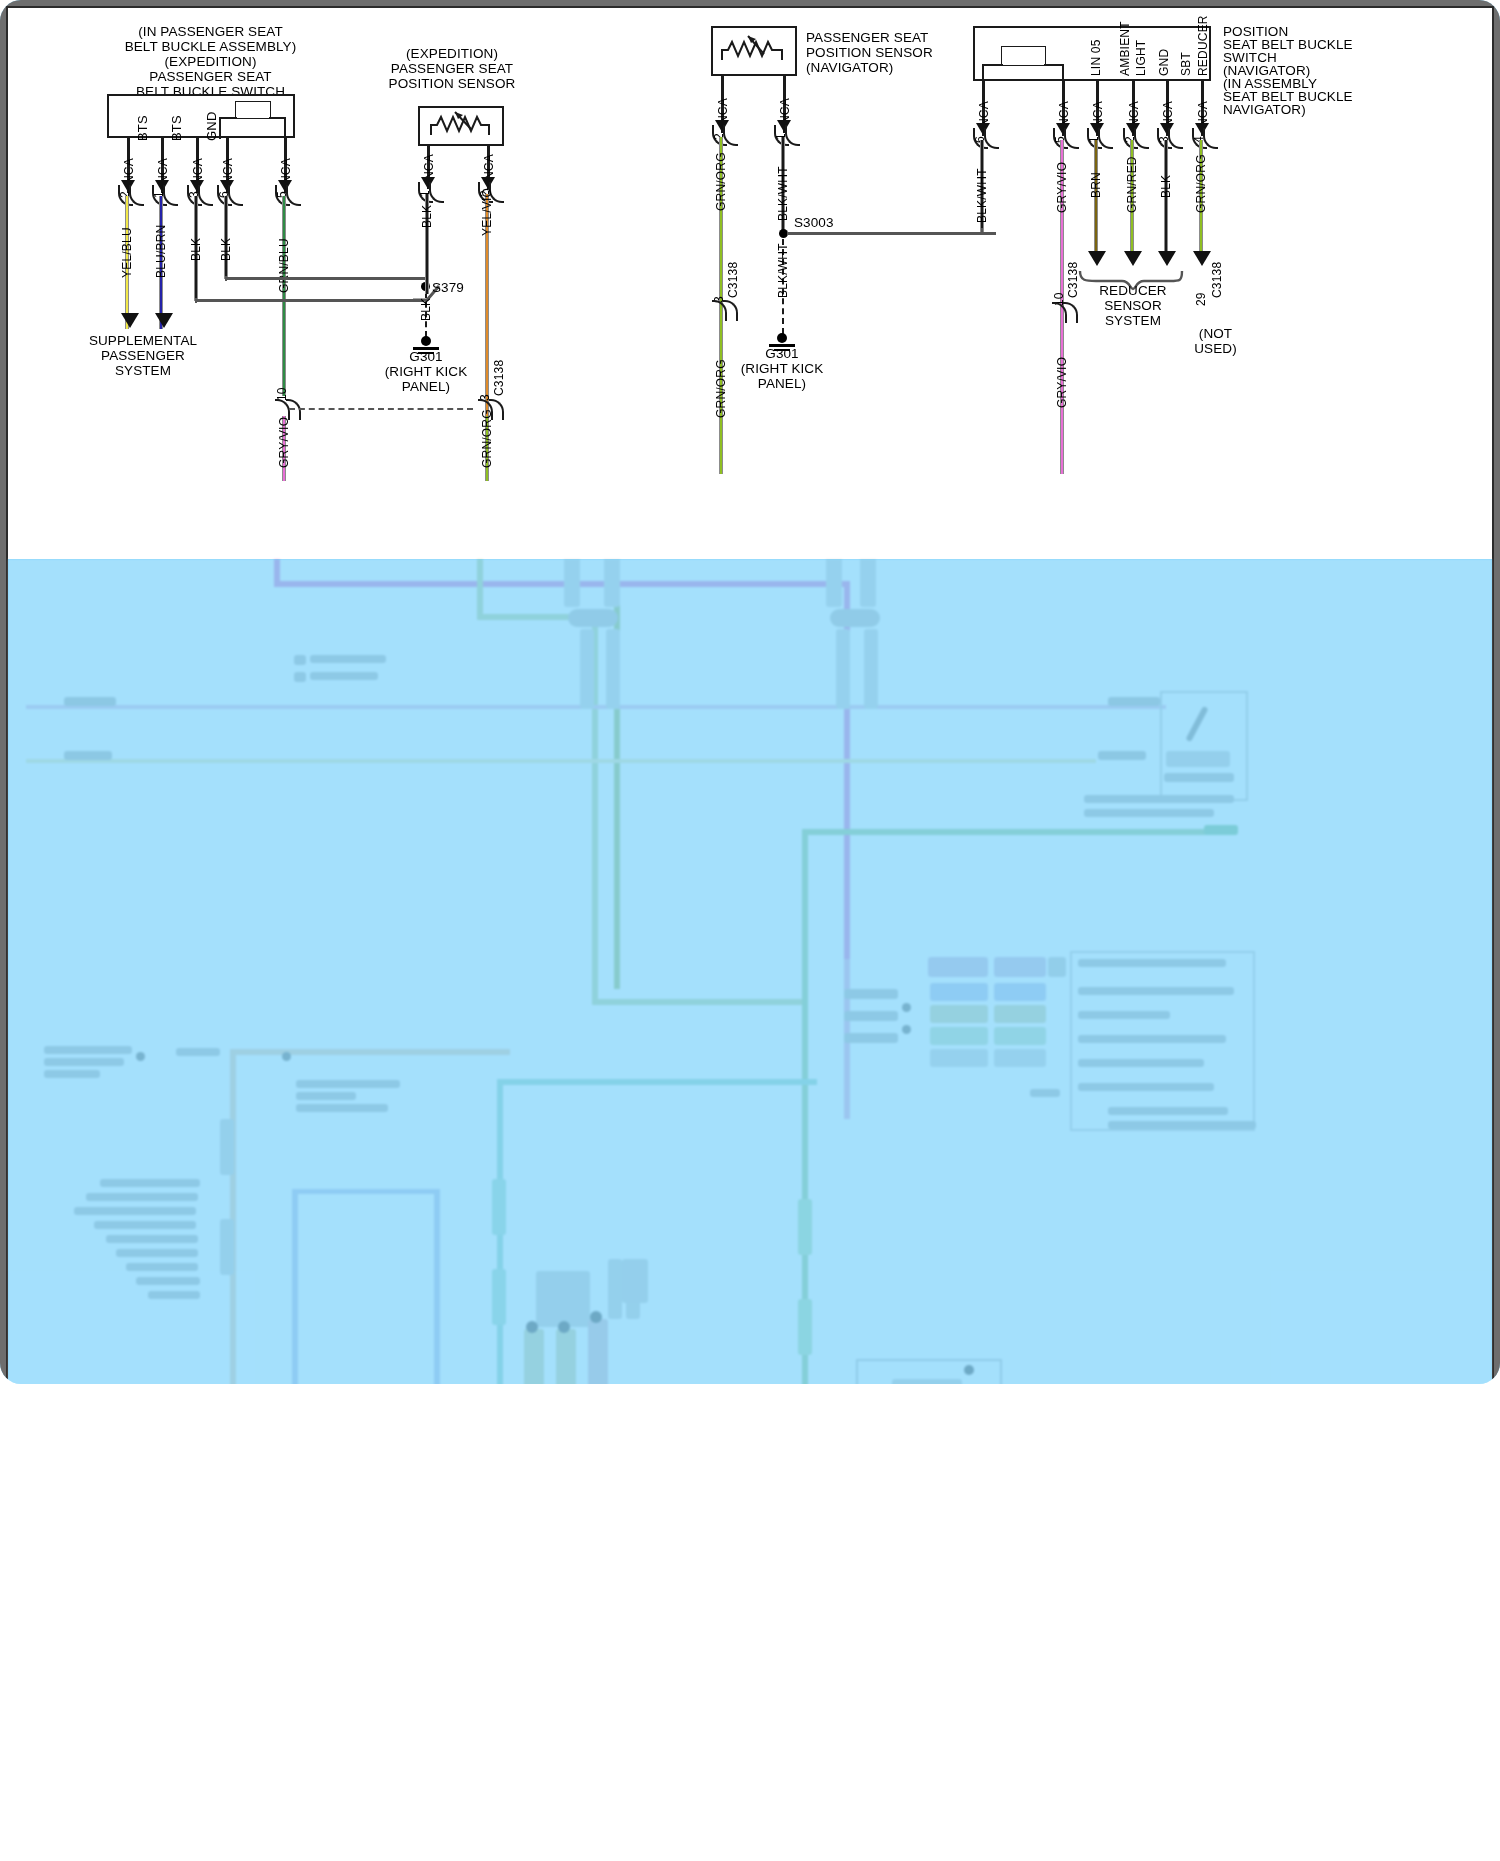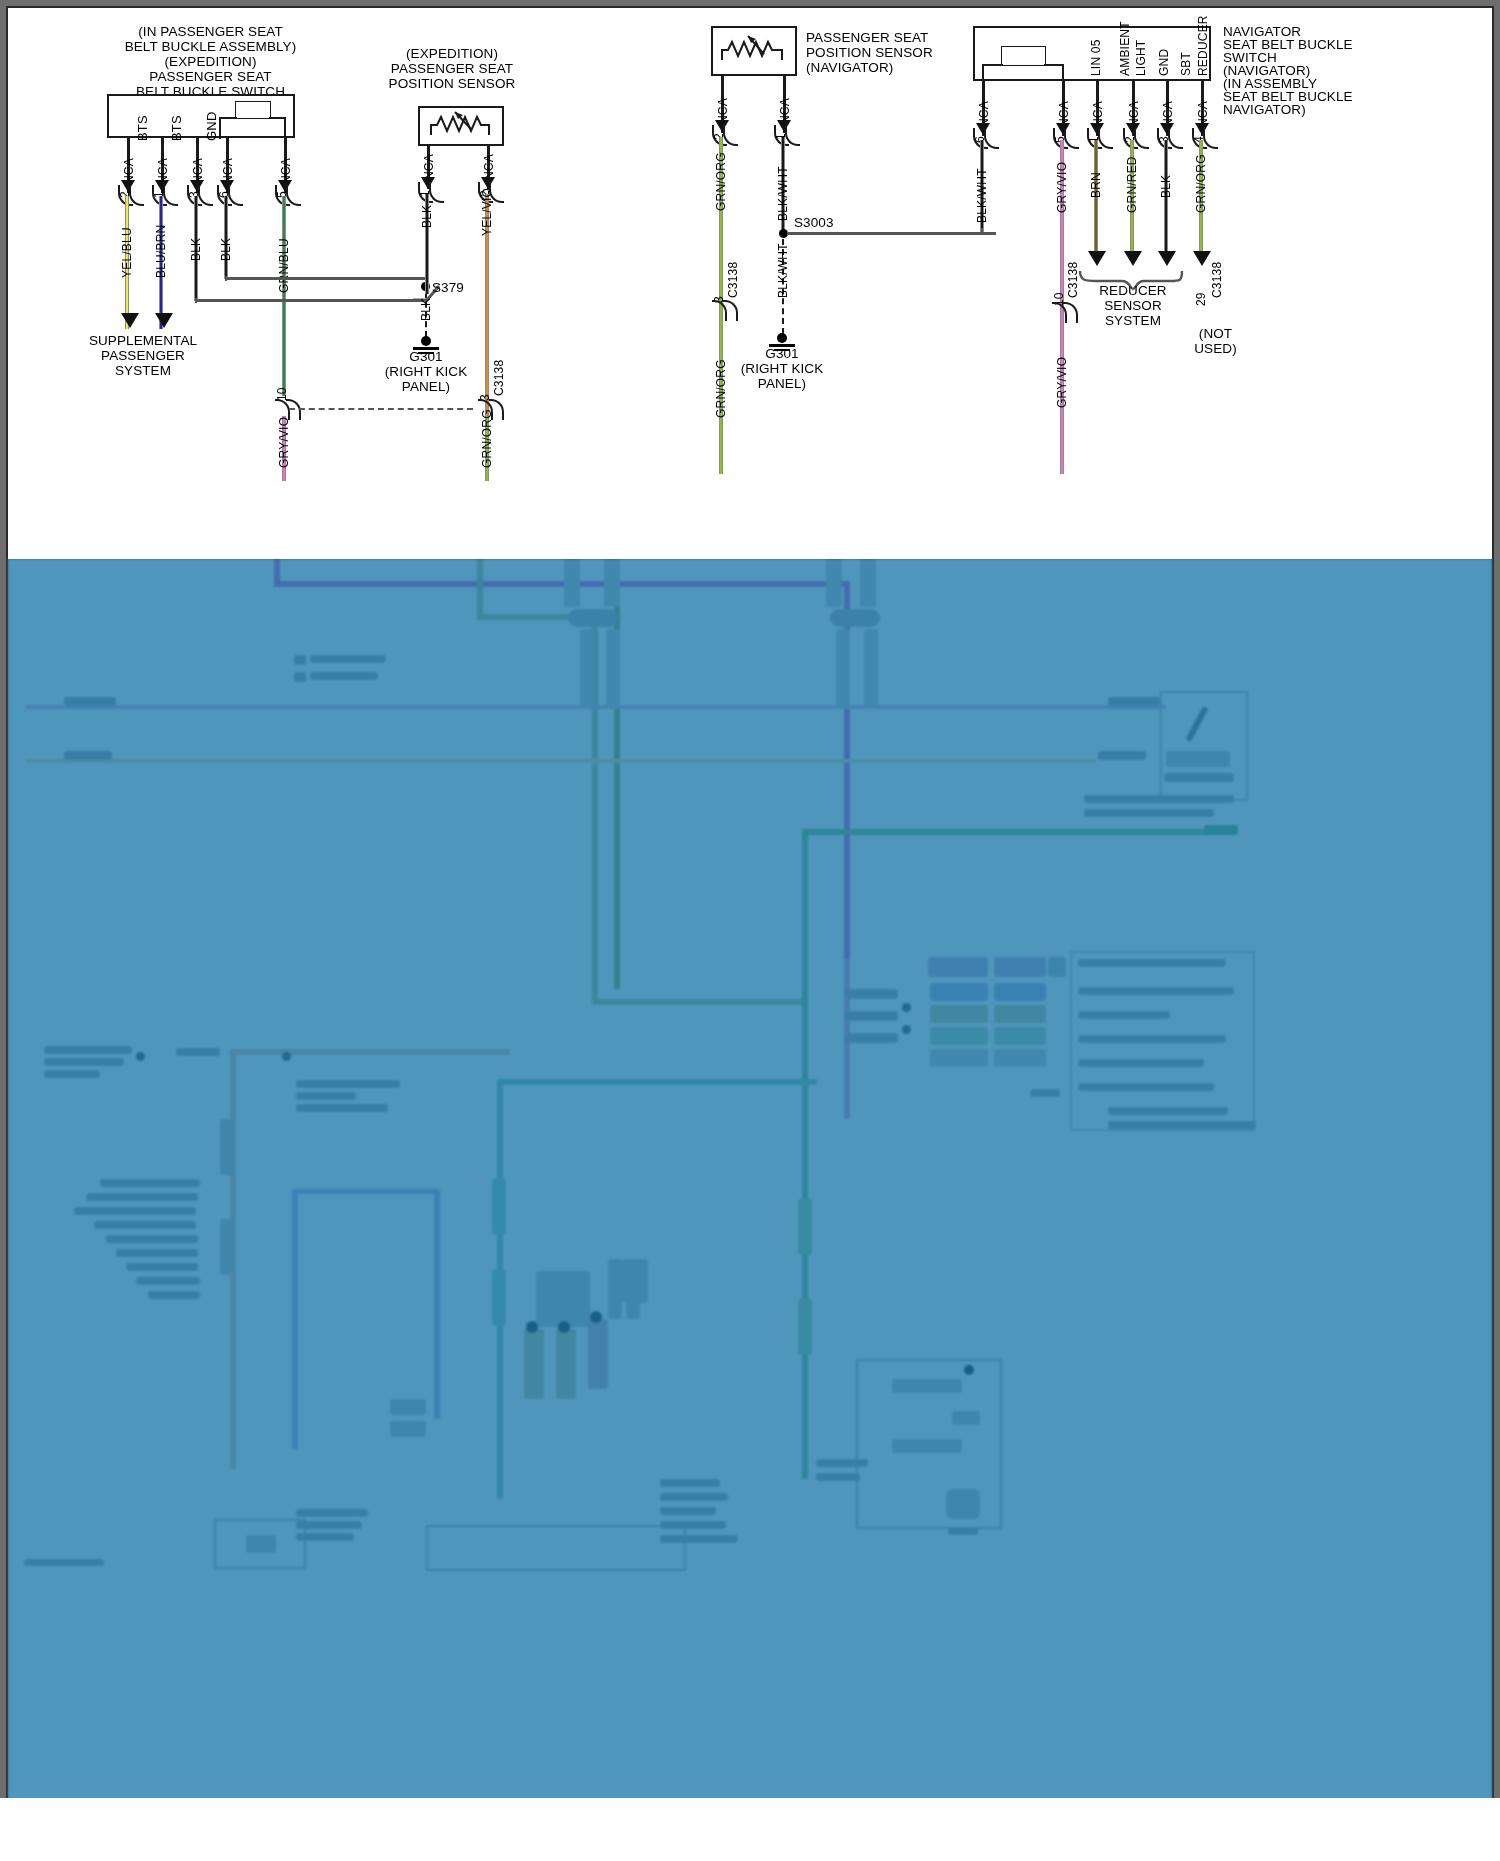--- a/index.html
+++ b/index.html
@@ -1,17 +1,17 @@
 <!DOCTYPE html>
 <html><head>
 <meta charset="utf-8">
 <style>
   html,body{margin:0;padding:0;background:#fff;}
   body{font-family:"Liberation Sans", sans-serif;}
-  #page{position:relative;width:1500px;height:1798px;background:#0369a1;overflow:hidden;}
+  #page{position:relative;width:1500px;height:1384px;background:#7dd3fc;overflow:hidden;border-radius:21px;}
 
   
   .frame{position:absolute;left:0;top:0;width:1500px;height:1861px;box-sizing:border-box;border:6px solid #6e6e6e;}
   .frame-inner{position:absolute;left:6px;top:6px;width:1488px;height:1849px;box-sizing:border-box;border:2px solid #2b2b2b;}
 
   
   .sharp{position:absolute;left:8px;top:8px;width:1484px;height:551px;overflow:hidden;background:#fff;}
   
   .faded{position:absolute;left:8px;top:559px;width:1484px;height:1286px;overflow:hidden;background:#fff;
          opacity:.30;filter:blur(1.1px) saturate(.85);}
@@ -266,21 +266,21 @@
     <div class="conn" style="left:704px;top:293px;transform:rotate(180deg);"></div>
     <div class="vtxt s" style="left:706px;top:410px;">GRN/ORG</div>
 
     <div class="box" style="left:965px;top:18px;width:238px;height:55px;"></div>
     <div class="ibox" style="left:993px;top:38px;width:45px;height:20px;"></div>
     <div class="wire" style="left:975px;top:56px;width:20px;height:2px;background:#1a1a1a;"></div>
     <div class="wire" style="left:1036px;top:56px;width:20px;height:2px;background:#1a1a1a;"></div>
     <div class="wire" style="left:974px;top:56px;width:2px;height:18px;background:#1a1a1a;"></div>
     <div class="wire" style="left:1054px;top:56px;width:2px;height:18px;background:#1a1a1a;"></div>
 
-    <div class="txt l" style="left:1215px;top:16px;"><span>NAVIGATOR</span></div>
+    <div class="txt l" style="left:1215px;top:16px;"><span>POSITION</span></div>
     <div class="txt l" style="left:1215px;top:29px;"><span>SEAT BELT BUCKLE</span></div>
     <div class="txt l" style="left:1215px;top:42px;"><span>SWITCH</span></div>
     <div class="txt l" style="left:1215px;top:55px;"><span>(NAVIGATOR)</span></div>
     <div class="txt l" style="left:1215px;top:68px;"><span>(IN ASSEMBLY</span></div>
     <div class="txt l" style="left:1215px;top:81px;"><span>SEAT BELT BUCKLE</span></div>
     <div class="txt l" style="left:1215px;top:94px;"><span>NAVIGATOR)</span></div>
 
     <div class="vtxt s" style="left:1081px;top:68px;">LIN 05</div>
     <div class="vtxt s" style="left:1110px;top:68px;">AMBIENT</div>
     <div class="vtxt s" style="left:1126px;top:68px;">LIGHT</div>

